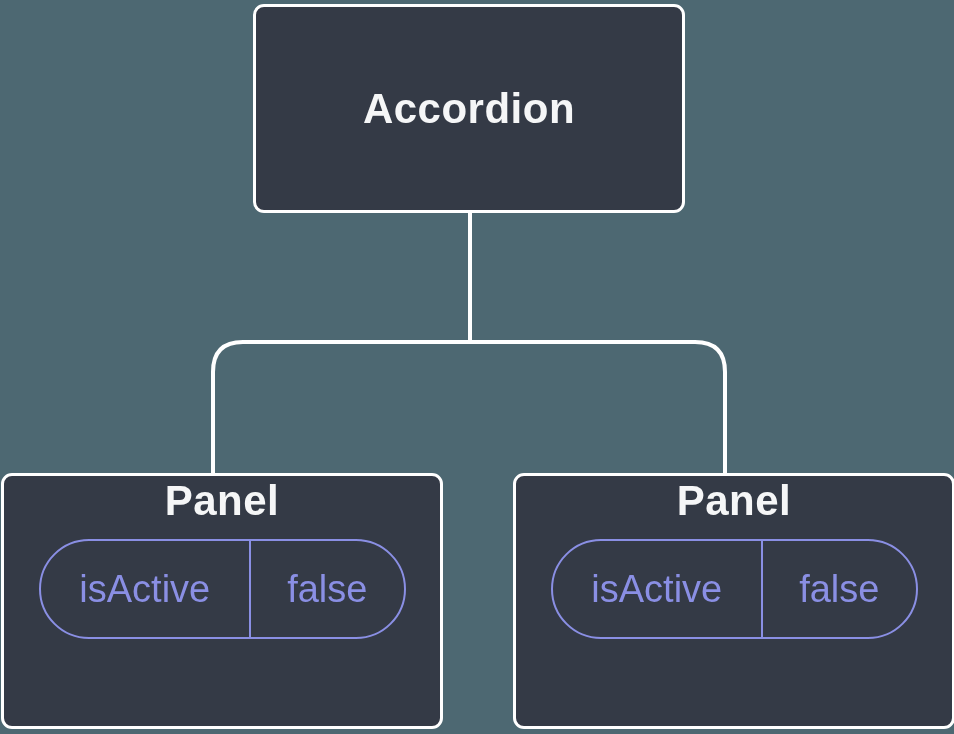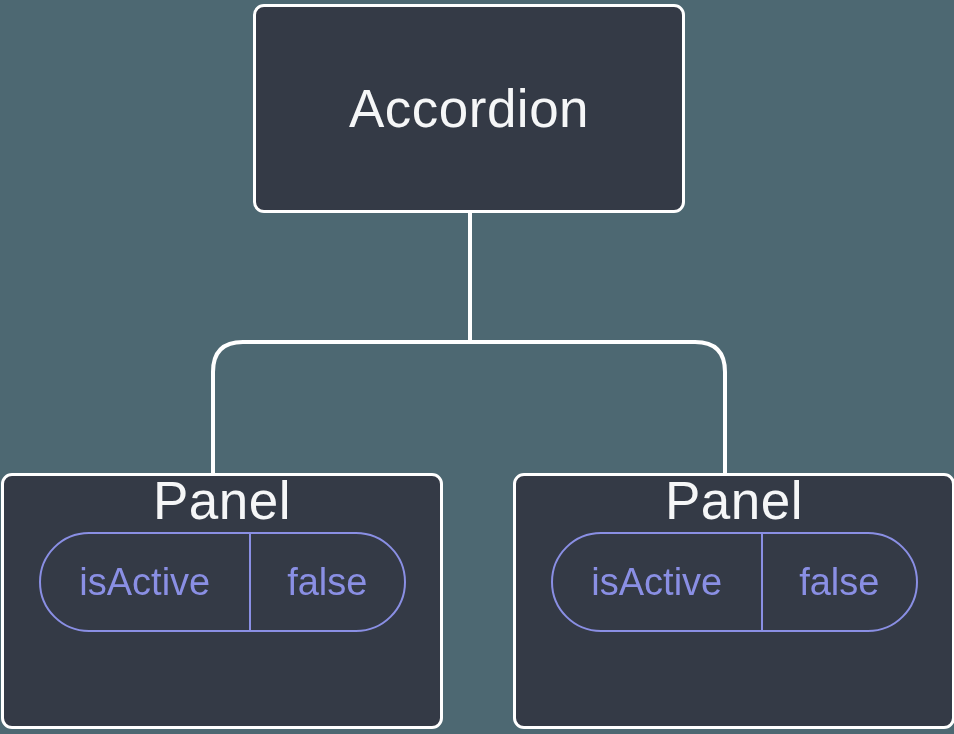--- a/index.html
+++ b/index.html
@@ -37,39 +37,39 @@
     position: absolute;
     background: var(--node-fill);
     border: 3px solid var(--node-border);
     border-radius: 11px;
     z-index: 1;
     display: flex;
     flex-direction: column;
     align-items: center;
   }
   .node-title {
-    font-size: 53px;
-    font-weight: 400;
+    font-size: 42px;
+    font-weight: 700;
     line-height: 50px;
     letter-spacing: 0.5px;
     color: var(--title);
   }
   .node-root {
     left: 253px; top: 4px;
     width: 432px; height: 209px;
     justify-content: center;
   }
   .node-panel {
     top: 473px;
     width: 442px; height: 256px;
   }
   .node-panel-left  { left: 1px; }
   .node-panel-right { left: 513px; }
   .state-pill {
-    margin-top: 6px;
+    margin-top: 13px;
     width: 367px; height: 100px;
     border: 2px solid var(--accent);
     border-radius: 52px;
     display: flex;
     align-items: stretch;
     overflow: hidden;
   }
   .state-cell {
     display: flex;
     align-items: center;

